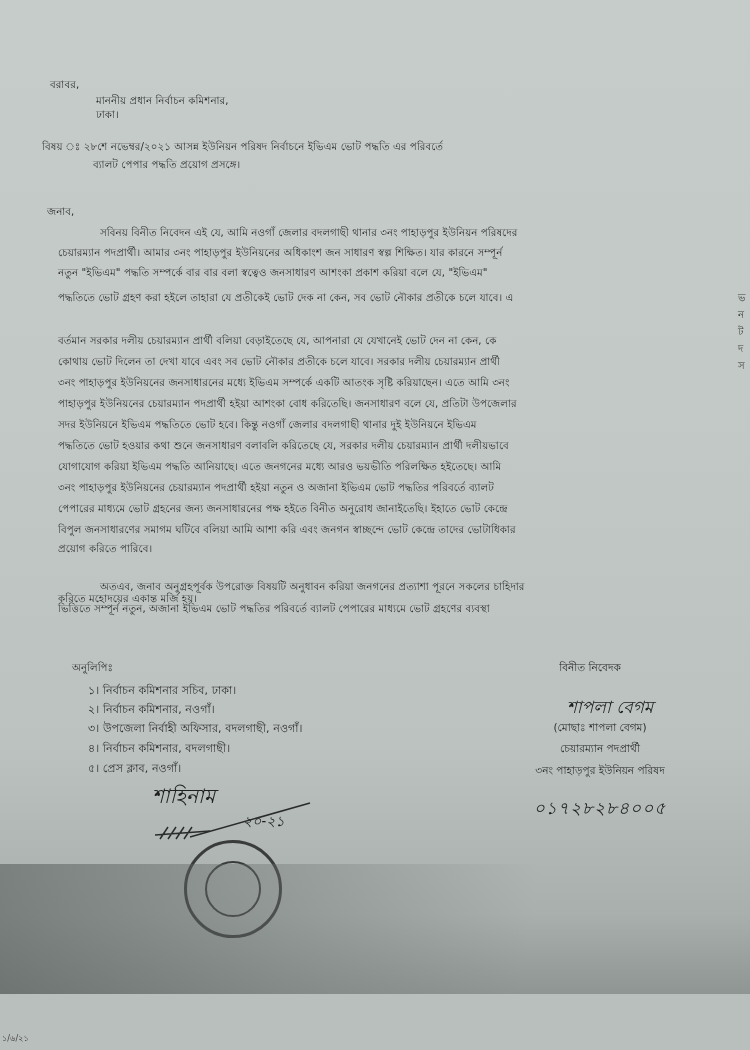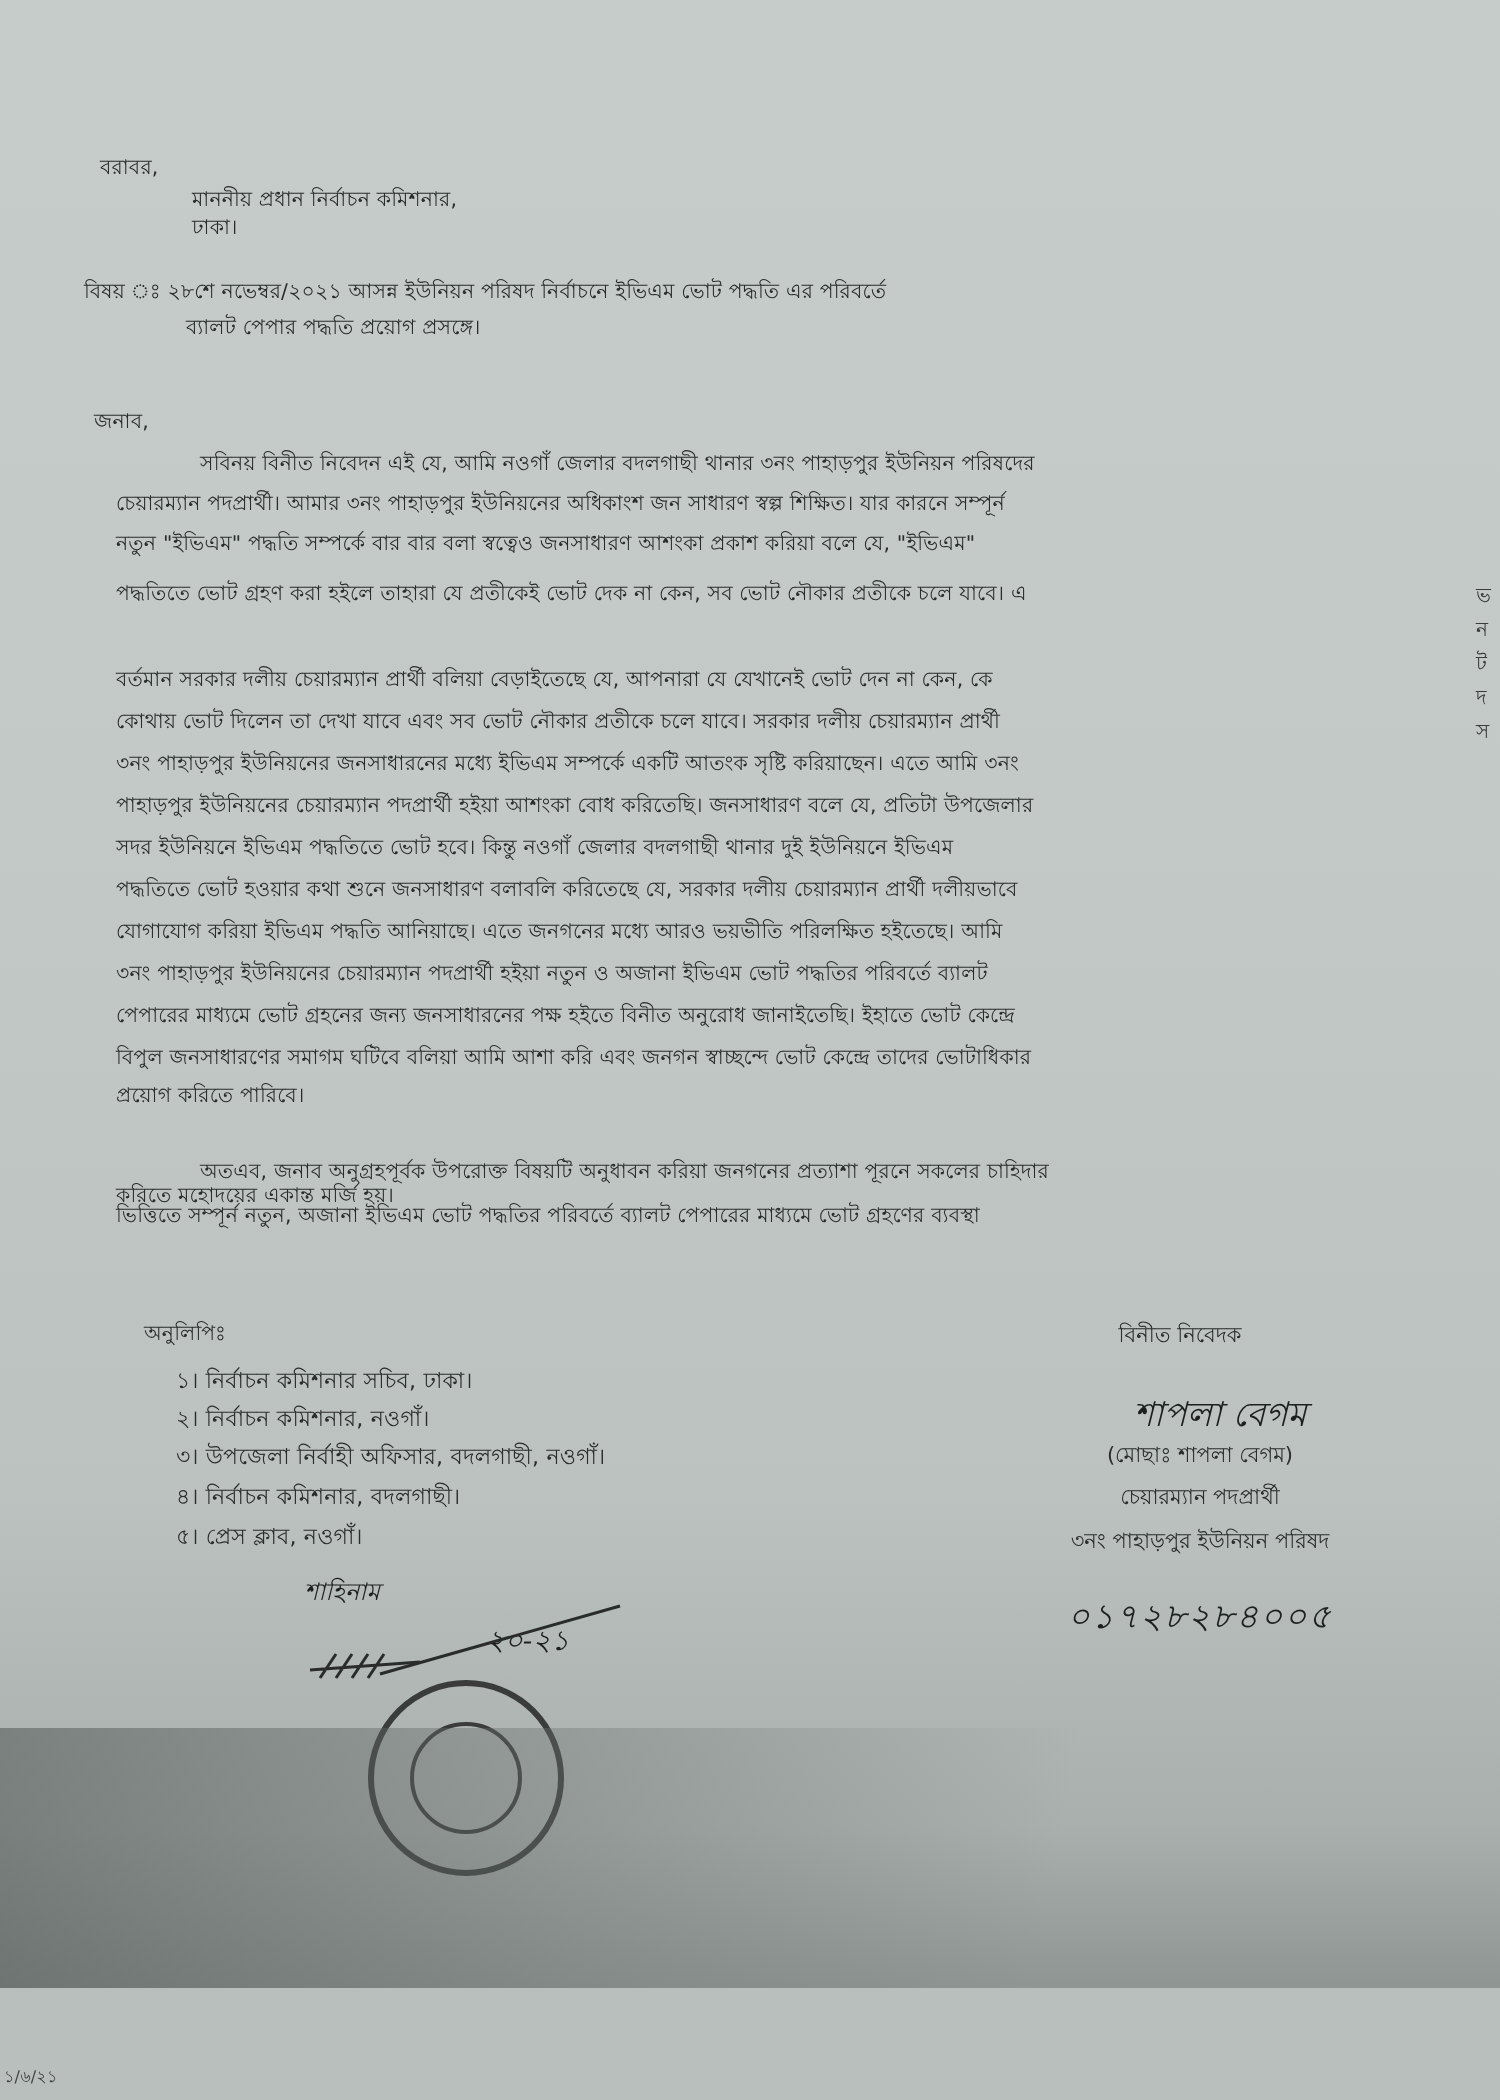--- a/index.html
+++ b/index.html
@@ -77,21 +77,21 @@
   <div class="line cc-item" style="top:742px;">৪। নির্বাচন কমিশনার, বদলগাছী।</div>
   <div class="line cc-item" style="top:762px;">৫। প্রেস ক্লাব, নওগাঁ।</div>
 
   <div class="sig-block" style="left:515px; top:660px; width:150px;">বিনীত নিবেদক</div>
   <div class="sig-block handwriting" style="left:525px; top:694px; width:170px; font-size:17px;">শাপলা বেগম</div>
   <div class="sig-block" style="left:515px; top:720px; width:170px;">(মোছাঃ শাপলা বেগম)</div>
   <div class="sig-block" style="left:515px; top:741px; width:170px;">চেয়ারম্যান পদপ্রার্থী</div>
   <div class="sig-block" style="left:500px; top:763px; width:200px;">৩নং পাহাড়পুর ইউনিয়ন পরিষদ</div>
   <div class="sig-block handwriting phone" style="left:510px; top:795px; width:180px;">০১৭২৮২৮৪০০৫</div>
 
-  <div class="line handwriting" style="left:152px; top:790px; font-size:12px;">শাহিনাম</div>
+  <div class="line handwriting" style="left:152px; top:790px; font-size:20px;">শাহিনাম</div>
   <div class="line handwriting" style="left:243px; top:815px; font-size:14px;">২০-২১</div>
   <svg style="position:absolute; left:150px; top:795px;" width="170" height="55">
     <line x1="40" y1="42" x2="160" y2="8" stroke="#2a2c2c" stroke-width="1.5"></line>
     <path d="M5 40 L60 36 M10 44 L18 32 M18 44 L26 32 M26 44 L34 32 M34 44 L42 32" stroke="#2a2c2c" stroke-width="1.5" fill="none"></path>
   </svg>
 
   <div class="seal">
     <div class="seal-inner"></div>
   </div>
 

